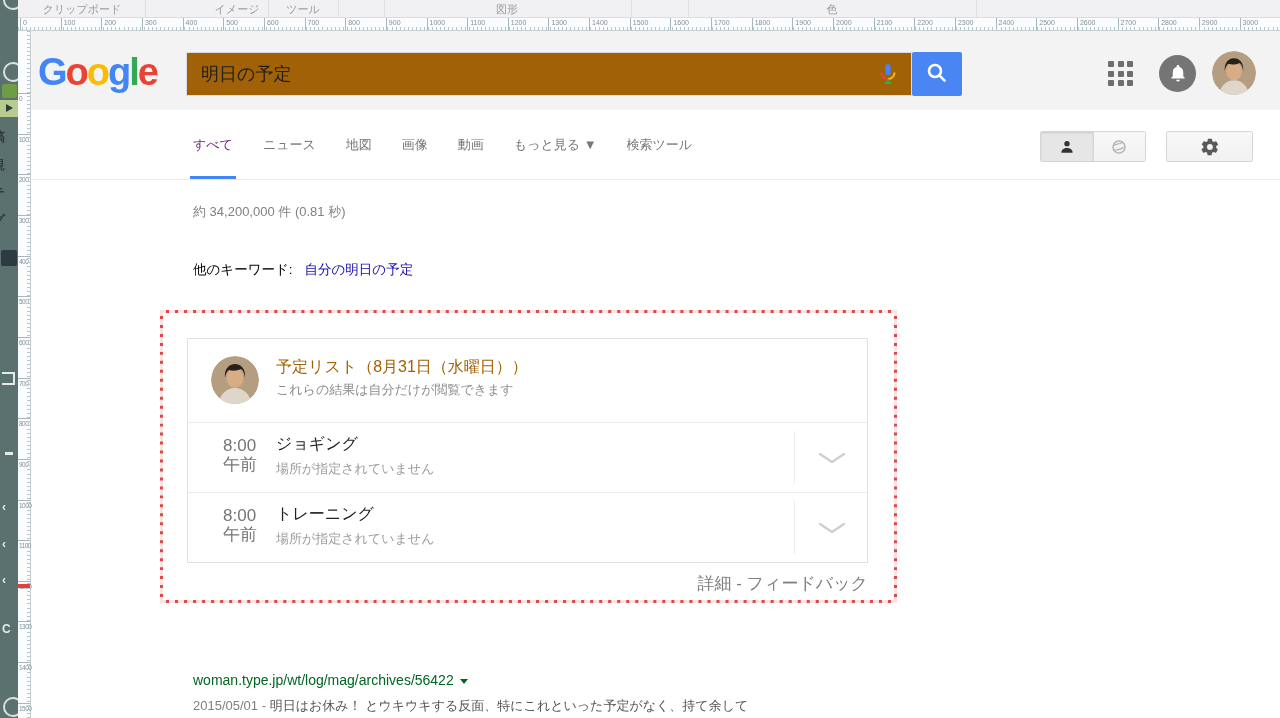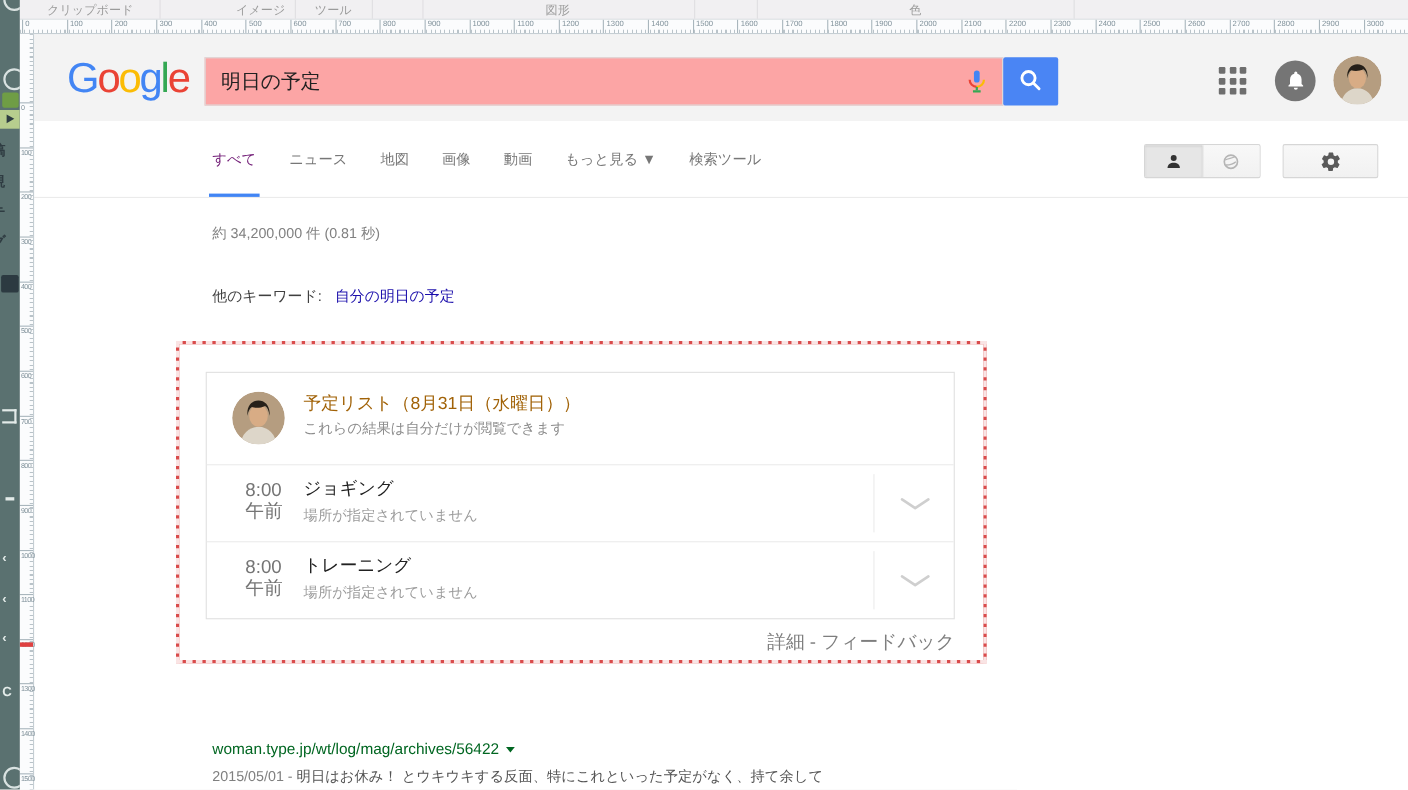--- a/index.html
+++ b/index.html
@@ -31,28 +31,28 @@
   .v-ruler{position:absolute;left:18px;top:31px;width:13px;height:687px;background:#fbfcfd;border-right:1px solid #c5ced3;z-index:5;}
   .v-ruler::after{content:'';position:absolute;top:0;bottom:0;right:0;width:3px;
     background:repeating-linear-gradient(to bottom,#b9c3c9 0 1px,transparent 1px 4.06px);}
   .vtick{position:absolute;left:0;right:0;border-top:1px solid #a9b6bd;}
   .vtick span{position:absolute;left:1px;top:1px;font-size:6.5px;color:#81929b;letter-spacing:-0.5px;}
   .v-cursor{position:absolute;left:0;right:0;top:553px;height:4px;background:#e04040;z-index:2;}
 
   
   .page{position:absolute;left:31px;top:31px;width:1249px;height:687px;background:#fff;overflow:hidden;}
   .g-header{position:absolute;left:0;top:0;width:100%;height:79px;background:#f3f3f3;}
-  .logo{position:absolute;left:30px;top:20px;font-size:38px;font-weight:400;letter-spacing:-2px;cursor:pointer;}
+  .logo{position:absolute;left:7px;top:20px;font-size:38px;font-weight:700;letter-spacing:-2px;cursor:pointer;}
   .logo span:nth-child(1){color:#4285f4;}
   .logo span:nth-child(2){color:#ea4335;}
   .logo span:nth-child(3){color:#fbbc05;}
   .logo span:nth-child(4){color:#4285f4;}
   .logo span:nth-child(5){color:#34a853;}
   .logo span:nth-child(6){color:#ea4335;}
-  .search-box{position:absolute;left:155px;top:21px;width:726px;height:44px;background:#fca5a5;border:1px solid #dcdcdc;}
+  .search-box{position:absolute;left:155px;top:21px;width:726px;height:44px;background:#a16207;border:1px solid #dcdcdc;}
   .search-box input{position:absolute;left:0;top:0;width:670px;height:42px;border:none;outline:none;
     padding:0 14px;font-size:18px;color:#212121;font-family:inherit;background:transparent;}
   .mic-btn{position:absolute;right:8px;top:8px;width:30px;height:28px;border:none;background:transparent;cursor:pointer;padding:0;}
   .search-btn{position:absolute;left:881px;top:21px;width:50px;height:44px;background:#4a85f4;border:none;border-radius:2px;cursor:pointer;padding:0;}
   .apps-grid{position:absolute;left:1077px;top:30px;width:27px;height:27px;display:grid;
     grid-template-columns:repeat(3,6px);grid-template-rows:repeat(3,6px);gap:3.5px;cursor:pointer;}
   .apps-grid i{background:#6e6e6e;border-radius:1px;}
   .bell-btn{position:absolute;left:1128px;top:24px;width:37px;height:37px;border-radius:50%;background:#757575;
     border:none;cursor:pointer;display:flex;align-items:center;justify-content:center;padding:0;}
   .avatar{width:44px;height:44px;border-radius:50%;overflow:hidden;cursor:pointer;}
@@ -66,21 +66,21 @@
   .tab.active::after{content:'';position:absolute;left:-3px;right:-3px;bottom:0;height:3px;background:#4285f4;}
   .seg-group{position:absolute;left:1009px;top:21px;width:106px;height:31px;display:flex;border:1px solid #d6d6d6;border-radius:2px;overflow:hidden;}
   .seg{flex:1;display:flex;align-items:center;justify-content:center;cursor:pointer;background:linear-gradient(#f8f8f8,#f1f1f1);}
   .seg.on{background:#e6e6e6;box-shadow:inset 0 1px 2px rgba(0,0,0,.12);}
   .seg + .seg{border-left:1px solid #d6d6d6;}
   .gear-btn{position:absolute;left:1135px;top:21px;width:87px;height:31px;border:1px solid #d6d6d6;border-radius:2px;
     background:linear-gradient(#f8f8f8,#f1f1f1);cursor:pointer;display:flex;align-items:center;justify-content:center;padding:0;}
 
   .stats{position:absolute;left:162px;top:172px;font-size:13px;color:#818181;}
   .related{position:absolute;left:162px;top:230px;font-size:13.5px;}
-  .related .lbl{color:#404040;}
+  .related .lbl{color:#000000;}
   .related a{color:#1a0dab;text-decoration:none;margin-left:12px;cursor:pointer;}
 
   .sel-box{position:absolute;left:129px;top:279px;width:737px;height:293px;border:3px solid #d94b4b;cursor:move;}
   .sel-box::before{content:'';position:absolute;inset:-3px;border:3px dashed rgba(255,255,255,.85);pointer-events:none;}
 
   .card{position:absolute;left:156px;top:307px;width:681px;background:#fff;border:1px solid #e0e0e0;}
   .card-head{position:relative;height:83px;}
   .card-head .avatar{position:absolute;left:23px;top:17px;width:48px;height:48px;}
   .card-head .tt{position:absolute;left:88px;top:18px;font-size:16px;color:#a16207;}
   .card-head .st{position:absolute;left:88px;top:42px;font-size:13px;color:#8c8c8c;}

